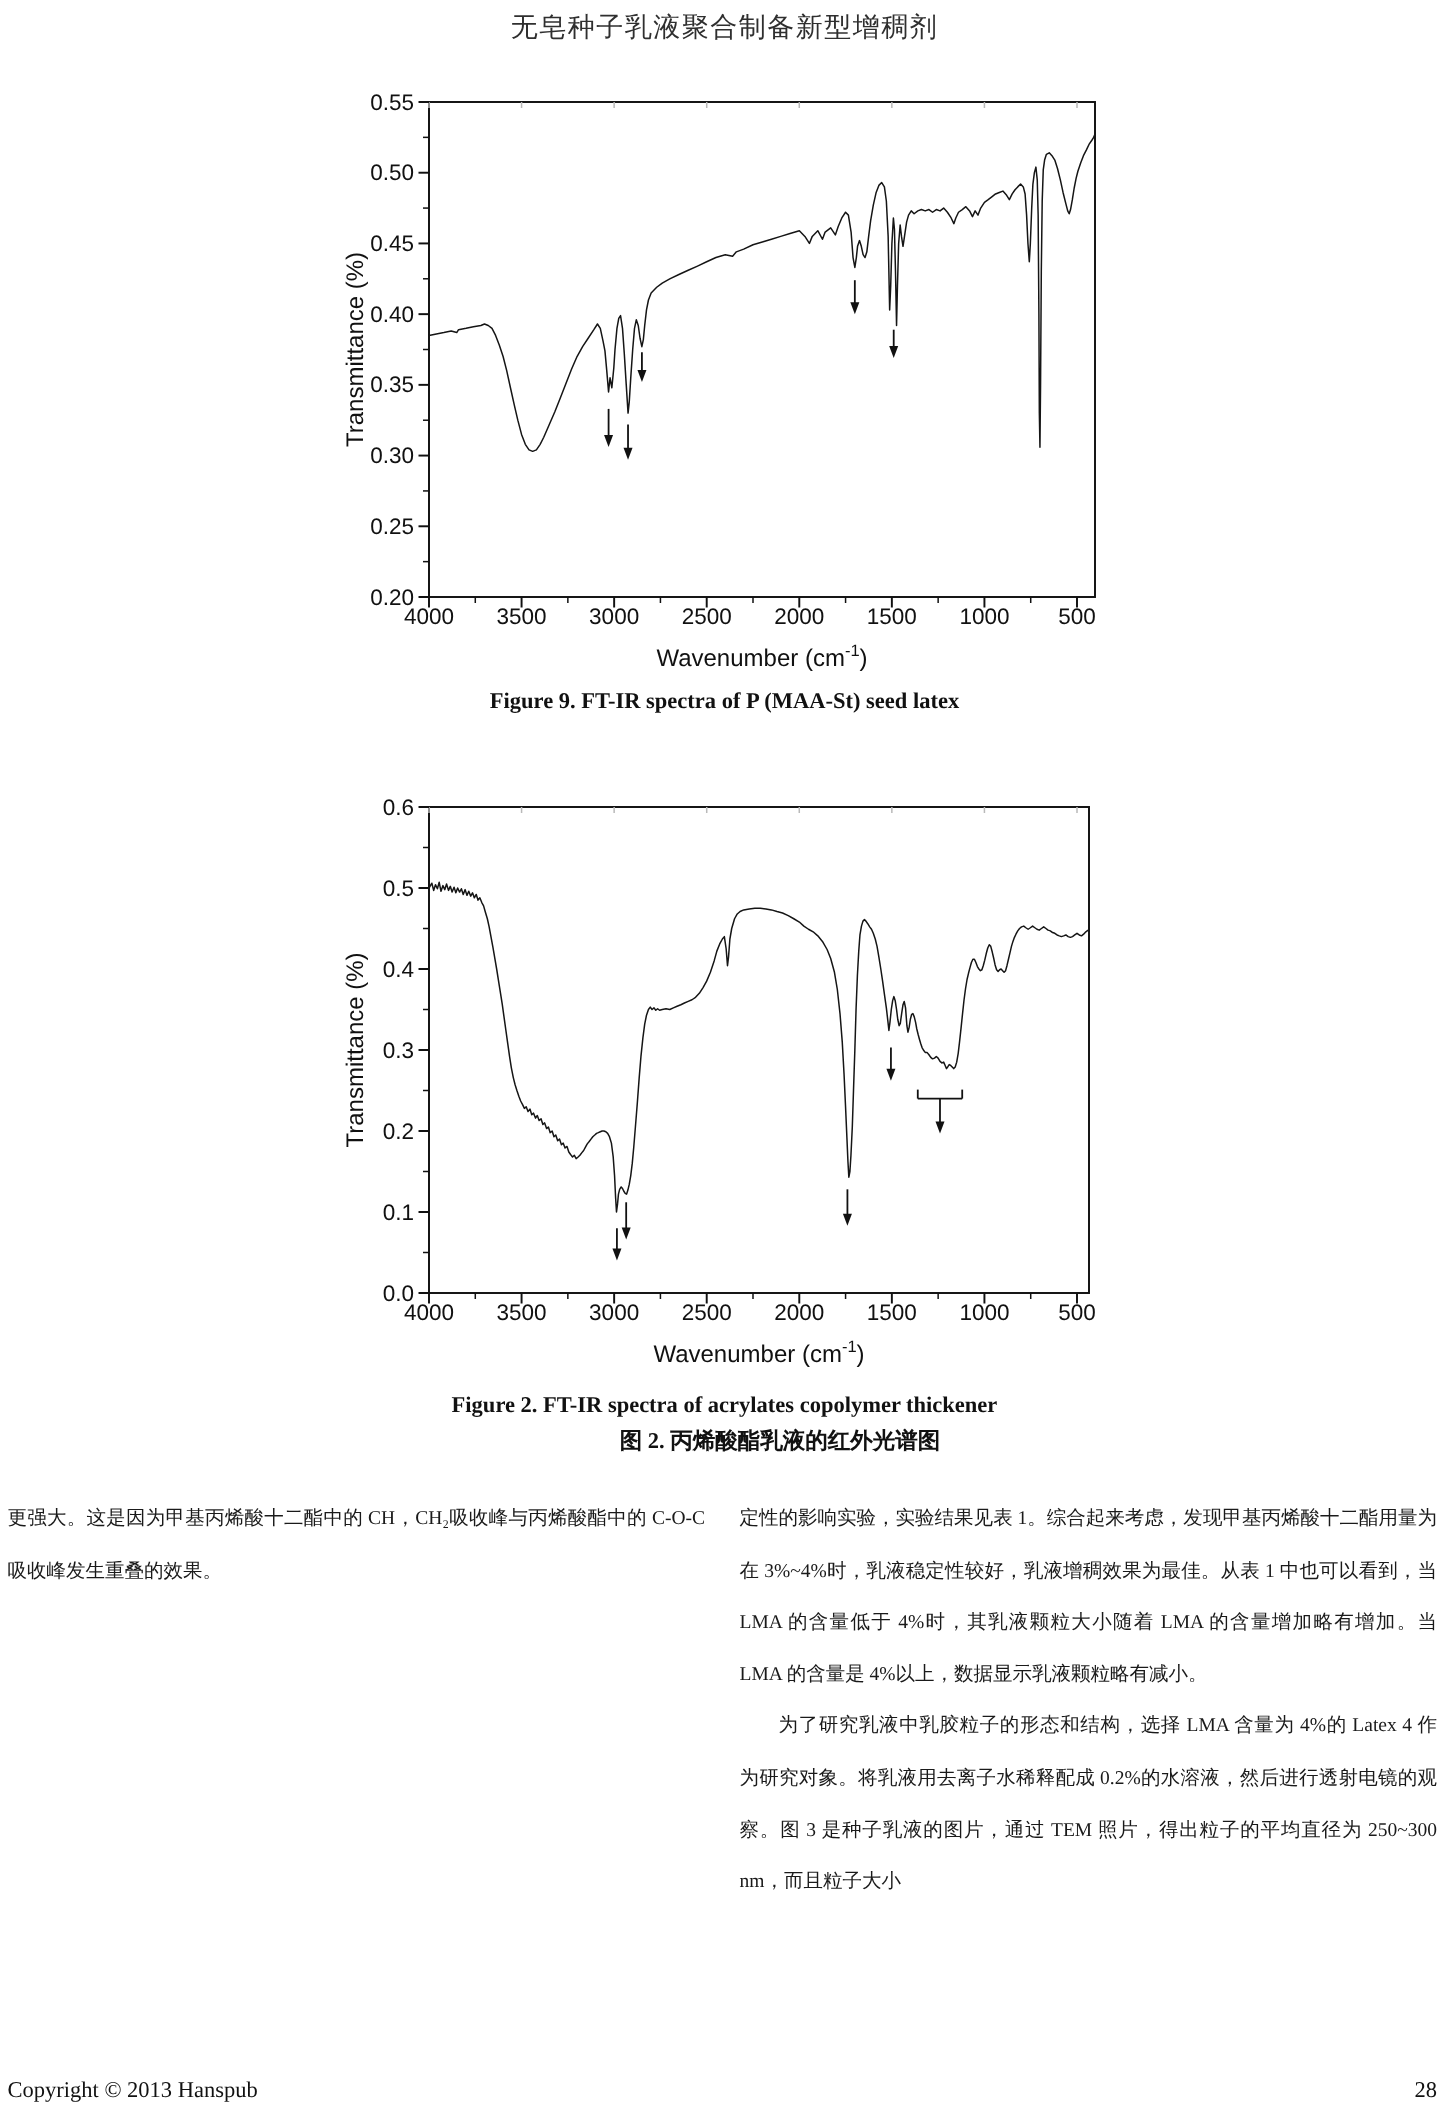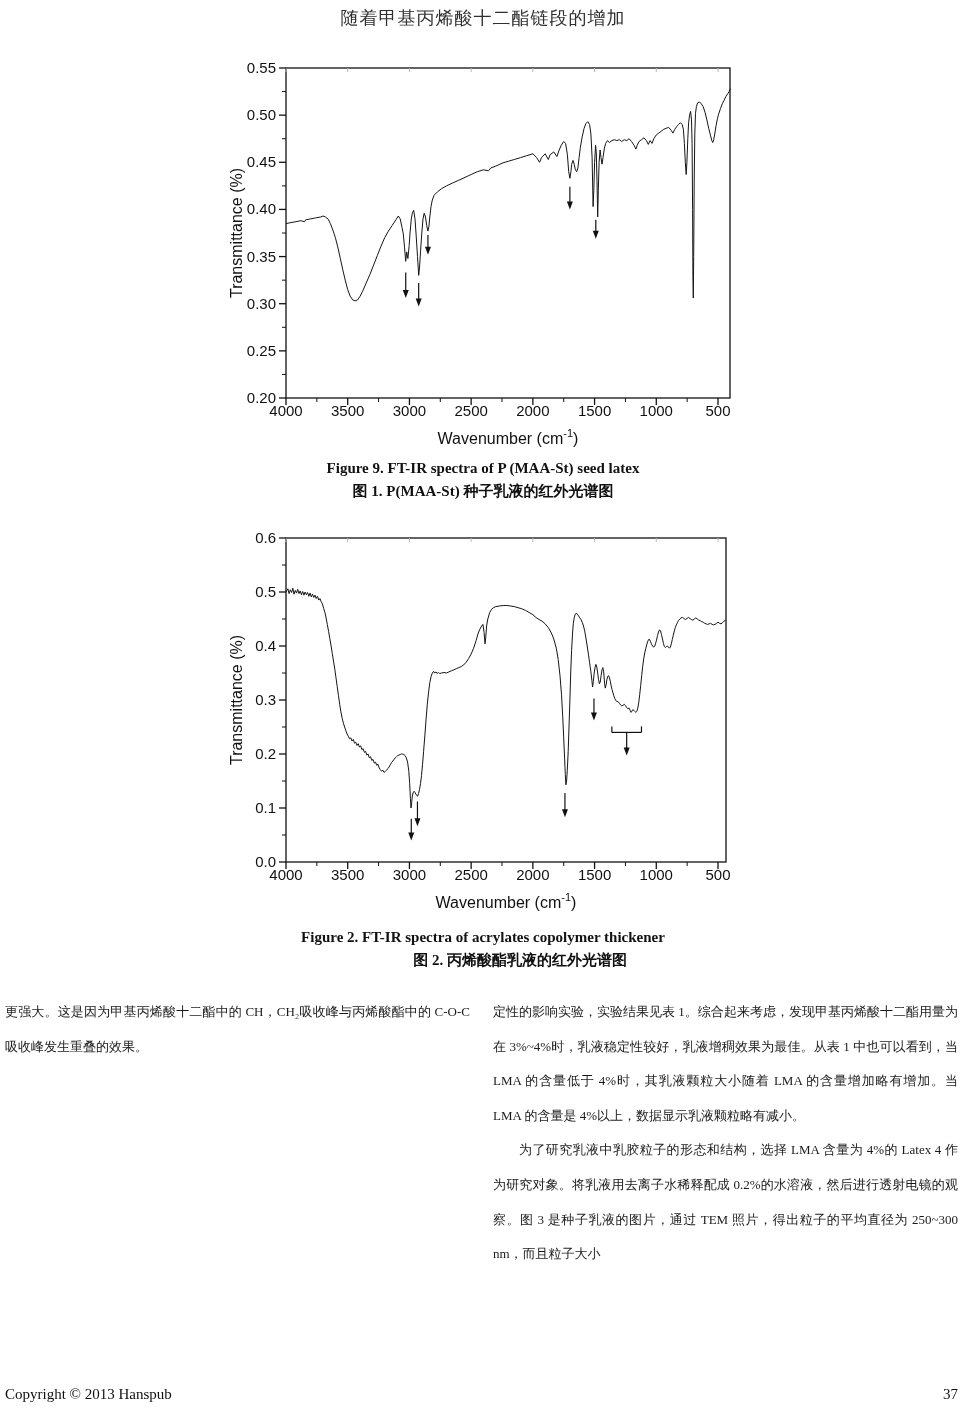--- a/index.html
+++ b/index.html
@@ -24,21 +24,21 @@
   .footer .fl{position:absolute;left:0;top:0;}
   .footer .fr{position:absolute;right:0;top:0;}
   .tick-label{font:15px "Liberation Sans","DejaVu Sans",sans-serif;fill:#111;}
   .axis-label{font:16px "Liberation Sans","DejaVu Sans",sans-serif;fill:#111;}
 </style>
 </head>
 <body>
 
 <div class="page">
 
-  <div class="header-title">随着甲基丙烯酸十二酯链段的增加</div>
+  <div class="header-title">无皂种子乳液聚合制备新型增稠剂</div>
 
   <svg id="chart-svg-0" class="figure-svg" width="520" height="400">
       <rect x="58" y="12" width="444" height="330" fill="none" stroke="#111" stroke-width="1.3"></rect>
       <line x1="58" y1="342" x2="58" y2="349" stroke="#111" stroke-width="1.3"></line>
       <line x1="58" y1="12" x2="58" y2="16" stroke="#b9b9b9" stroke-width="1"></line>
       <text x="58" y="360" text-anchor="middle" class="tick-label">4000</text>
       <line x1="88.85714285714286" y1="342" x2="88.85714285714286" y2="346" stroke="#111" stroke-width="1"></line>
       <line x1="119.71428571428572" y1="342" x2="119.71428571428572" y2="349" stroke="#111" stroke-width="1.3"></line>
       <line x1="119.71428571428572" y1="12" x2="119.71428571428572" y2="16" stroke="#b9b9b9" stroke-width="1"></line>
       <text x="119.71428571428572" y="360" text-anchor="middle" class="tick-label">3500</text>
@@ -98,21 +98,20 @@
       <polygon points="196.94285714285715,190.6857142857143 202.94285714285715,190.6857142857143 199.94285714285715,198.6857142857143" fill="#111"></polygon>
       <line x1="341.8857142857143" y1="130.80000000000004" x2="341.8857142857143" y2="148.42857142857144" stroke="#111" stroke-width="1.2"></line>
       <polygon points="338.8857142857143,145.42857142857144 344.8857142857143,145.42857142857144 341.8857142857143,153.42857142857144" fill="#111"></polygon>
       <line x1="367.80571428571426" y1="163.8" x2="367.80571428571426" y2="177.6571428571429" stroke="#111" stroke-width="1.2"></line>
       <polygon points="364.80571428571426,174.6571428571429 370.80571428571426,174.6571428571429 367.80571428571426,182.6571428571429" fill="#111"></polygon>
       <text x="280" y="388" text-anchor="middle" class="axis-label"><tspan>Wavenumber (cm</tspan><tspan dy="-7" font-size="11">-1</tspan><tspan dy="7">)</tspan></text>
       <text transform="translate(14 177) rotate(-90)" text-anchor="middle" class="axis-label">Transmittance (%)</text>
     </svg>
 
   <div class="caption" id="cap1-en">Figure 9. FT-IR spectra of P (MAA-St) seed latex</div>
-  <div class="caption" id="cap1-zh">图 1. P(MAA-St)  种子乳液的红外光谱图</div>
 
   <svg id="chart-svg-1" class="figure-svg" width="520" height="394">
       <rect x="58" y="10" width="440" height="324" fill="none" stroke="#111" stroke-width="1.3"></rect>
       <line x1="58" y1="334" x2="58" y2="341" stroke="#111" stroke-width="1.3"></line>
       <line x1="58" y1="10" x2="58" y2="14" stroke="#b9b9b9" stroke-width="1"></line>
       <text x="58" y="352" text-anchor="middle" class="tick-label">4000</text>
       <line x1="88.85714285714286" y1="334" x2="88.85714285714286" y2="338" stroke="#111" stroke-width="1"></line>
       <line x1="119.71428571428572" y1="334" x2="119.71428571428572" y2="341" stroke="#111" stroke-width="1.3"></line>
       <line x1="119.71428571428572" y1="10" x2="119.71428571428572" y2="14" stroke="#b9b9b9" stroke-width="1"></line>
       <text x="119.71428571428572" y="352" text-anchor="middle" class="tick-label">3500</text>
@@ -186,16 +185,16 @@
         <p class="para">更强大。这是因为甲基丙烯酸十二酯中的 CH，CH₂吸收峰与丙烯酸酯中的 C-O-C 吸收峰发生重叠的效果。</p>
       </div>
     <div class="col">
         <p class="para">定性的影响实验，实验结果见表 1。综合起来考虑，发现甲基丙烯酸十二酯用量为在 3%~4%时，乳液稳定性较好，乳液增稠效果为最佳。从表 1 中也可以看到，当 LMA 的含量低于 4%时，其乳液颗粒大小随着 LMA 的含量增加略有增加。当 LMA 的含量是 4%以上，数据显示乳液颗粒略有减小。</p>
         <p class="para indent">为了研究乳液中乳胶粒子的形态和结构，选择 LMA 含量为 4%的 Latex 4 作为研究对象。将乳液用去离子水稀释配成 0.2%的水溶液，然后进行透射电镜的观察。图 3 是种子乳液的图片，通过 TEM 照片，得出粒子的平均直径为 250~300 nm，而且粒子大小</p>
       </div>
   </div>
 
   <div class="footer">
     <span class="fl">Copyright © 2013 Hanspub</span>
-    <span class="fr">37</span>
+    <span class="fr">28</span>
   </div>
 
 </div>
 
 </body></html>

